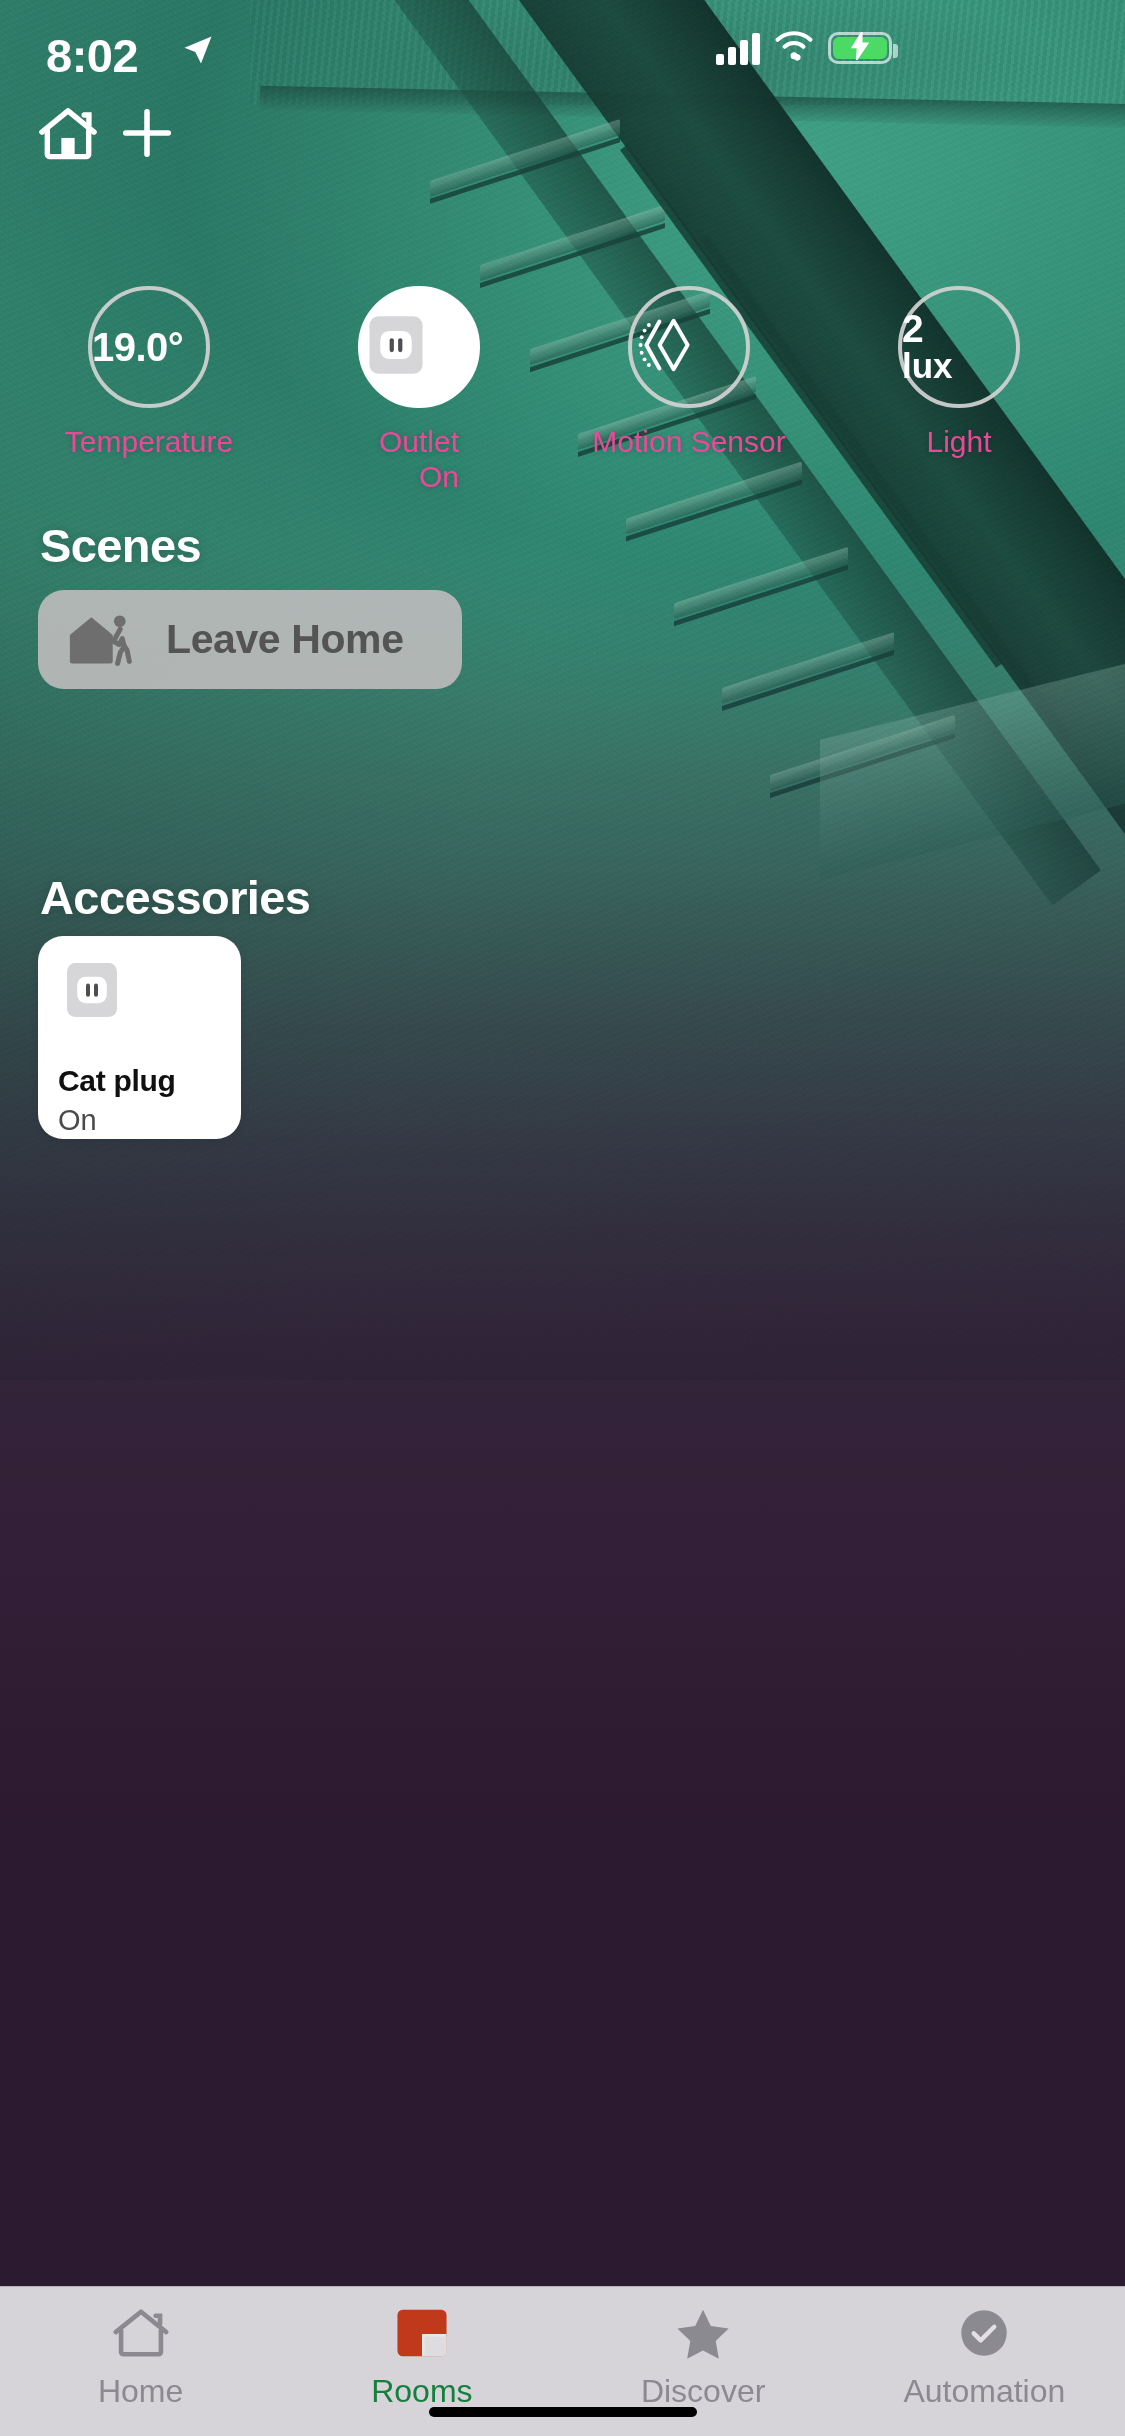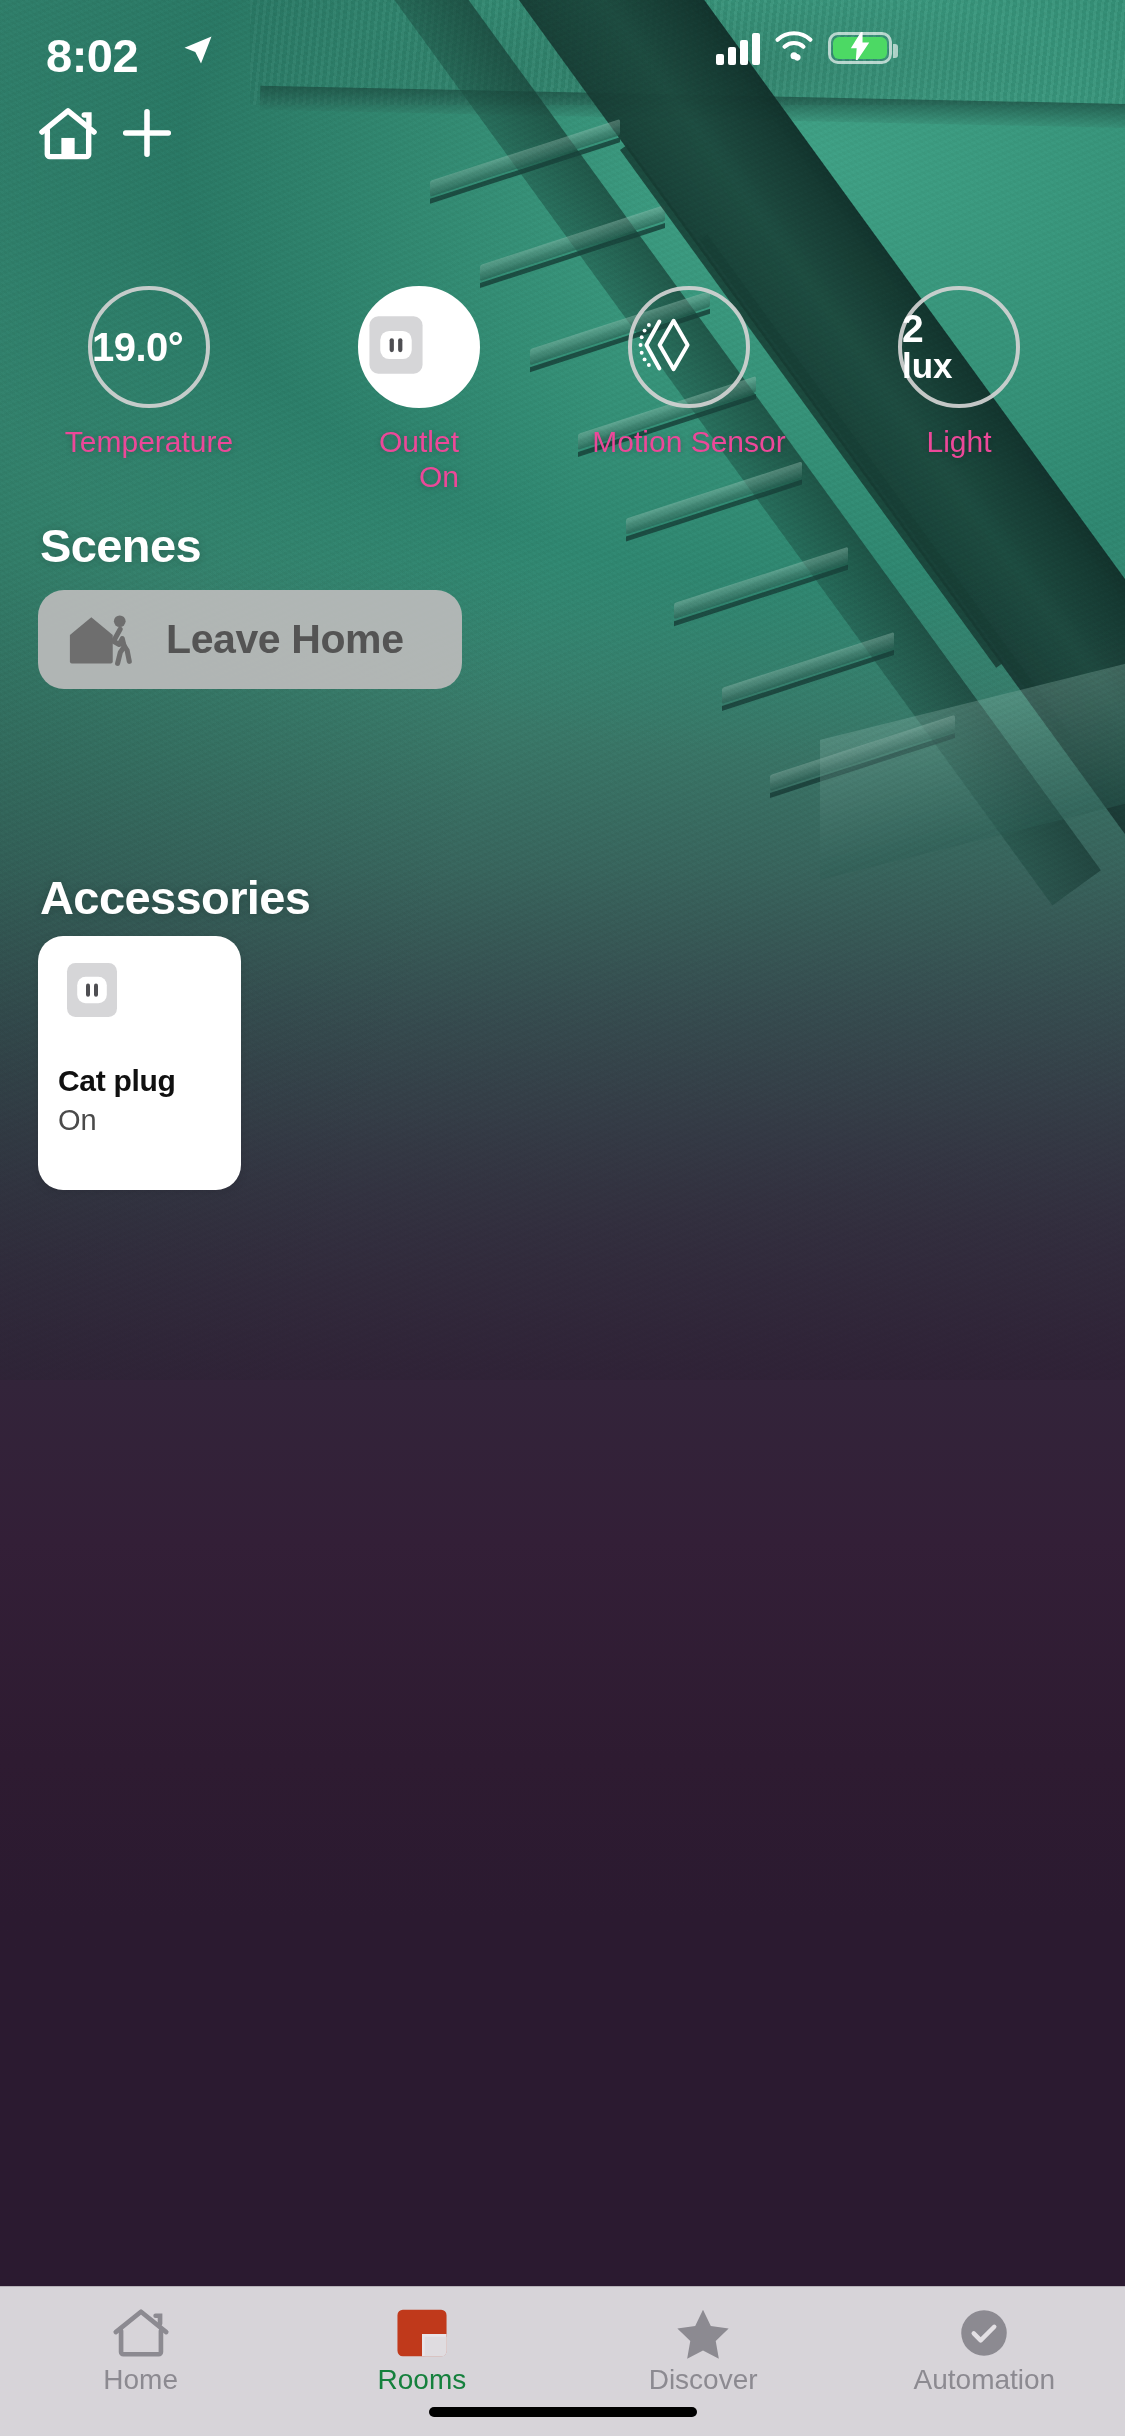--- a/index.html
+++ b/index.html
@@ -180,21 +180,21 @@
     display:flex; align-items:center; padding-left:26px; z-index:15;
     cursor:pointer;
   }
   .scene-label {
     margin-left:24px; font-size:41px; font-weight:bold; color:#545454;
     letter-spacing:-.4px;
   }
 
   
   .acc-card {
-    position:absolute; left:38px; top:936px; width:203px; height:254px;
+    position:absolute; left:38px; top:936px; width:203px; height:203px;
     background:#fff; border-radius:25px; z-index:15; cursor:pointer;
     box-shadow:0 2px 10px rgba(0,0,0,.10);
   }
   .acc-icon { position:absolute; left:22px; top:22px; }
   .acc-name {
     position:absolute; left:20px; top:128px;
     font-size:30px; font-weight:bold; color:#101010; letter-spacing:-.3px;
   }
   .acc-state {
     position:absolute; left:20px; top:168px;
@@ -205,21 +205,21 @@
   .tabbar {
     position:absolute; left:0; bottom:0; width:1125px; height:150px;
     background:rgba(223,220,224,.96);
     border-top:1px solid rgba(140,136,142,.45);
     display:flex; z-index:30;
   }
   .tab {
     flex:1; display:flex; flex-direction:column; align-items:center;
     justify-content:flex-start; padding-top:19px; cursor:pointer;
   }
-  .tab-label { font-size:28px; color:#8c8a91; }
+  .tab-label { margin-top:9px; font-size:32px; color:#8c8a91; }
   .tab.active .tab-label { color:#15803d; }
   .home-indicator {
     position:absolute; left:50%; transform:translateX(-50%);
     bottom:19px; width:268px; height:10px; background:#000; border-radius:6px; z-index:40;
   }
 </style>
 </head>
 <body>
 
 <div id="screen">

